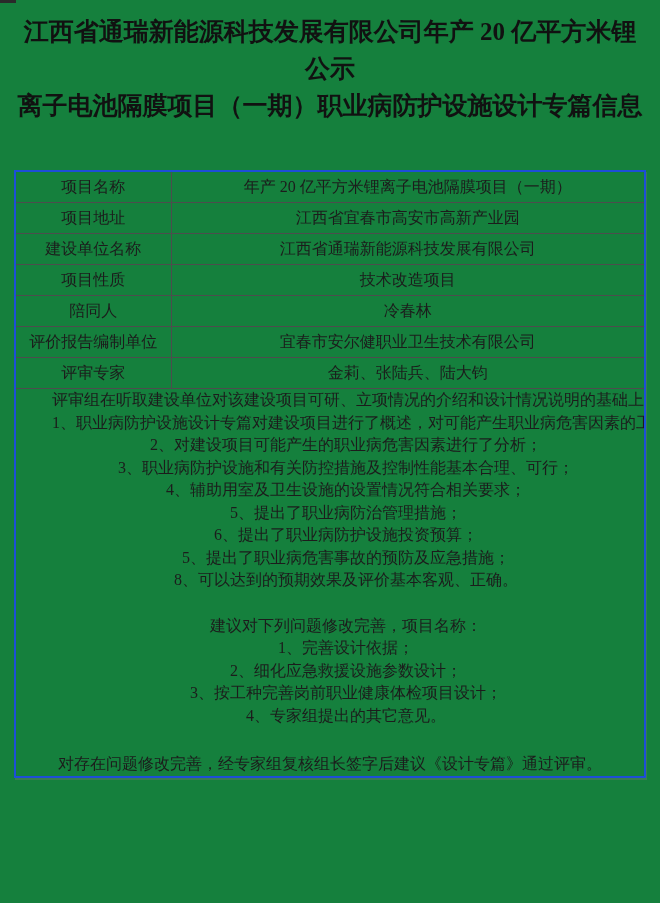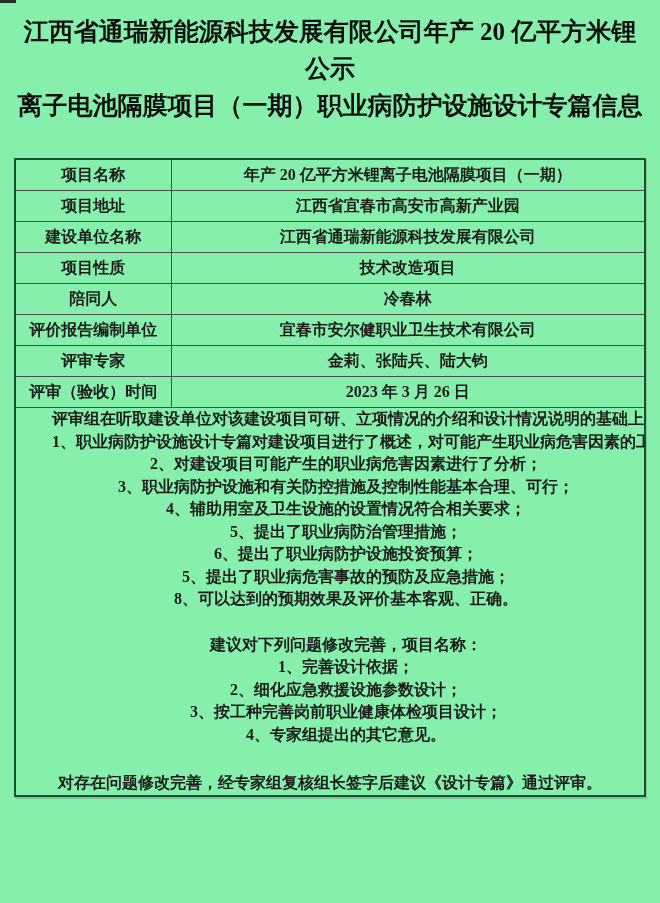--- a/index.html
+++ b/index.html
@@ -3,42 +3,41 @@
 <meta charset="utf-8">
 <style>
   html, body { margin: 0; padding: 0; }
   body {
     width: 660px; height: 903px;
     background: #ffffff;
     font-family: "Liberation Serif", "DejaVu Serif", serif;
     color: #1c1c1c;
     overflow: hidden;
   }
-  .page { position: relative; width: 660px; height: 903px; background: #86efac; }
+  .page { position: relative; width: 660px; height: 903px; background: #15803d; }
   .edge-artifact {
     position: absolute; top: 0; left: 0;
     width: 16px; height: 3px; background: #2a2a2a;
   }
   .title {
     padding-top: 13px;
     text-align: center;
     font-size: 25px;
     font-weight: bold;
     line-height: 37px;
     color: #111111;
   }
   table.info-table {
     border-collapse: collapse;
     table-layout: fixed;
     margin-left: 14px;
-    margin-top: 34px;
+    margin-top: 46px;
     width: 630px;
-    border: 2px solid #14532d;
+    border: 2px solid #1d4ed8;
     box-shadow: 1px 2px 0 rgba(120,120,120,0.35);
-    font-weight: bold;
   }
   table.info-table td {
     border: 1px solid #4d4d4d;
     height: 30px;
     padding: 0 4px;
     text-align: center;
     vertical-align: middle;
     font-size: 16px;
     overflow: hidden;
     white-space: nowrap;
@@ -111,24 +110,20 @@
       <td>评价报告编制单位</td>
       <td colspan="3">宜春市安尔健职业卫生技术有限公司</td>
     </tr>
 
 
     <tr>
       <td>评审专家</td>
       <td colspan="3">金莉、张陆兵、陆大钧</td>
     </tr>
 
-    <tr>
-      <td>评审（验收）时间</td>
-      <td colspan="3">2023 年 3 月 26 日</td>
-    </tr>
 
     <tr>
       <td colspan="4" class="opinion-cell">
         <p>评审组在听取建设单位对该建设项目可研、立项情况的介绍和设计情况说明的基础上，查阅了有关资料，评审了《设计专篇》，经过认真讨论，形成以下意见：</p>
         <p>1、职业病防护设施设计专篇对建设项目进行了概述，对可能产生职业病危害因素的工作场所、工艺设备、原辅材料等进行了描述；</p>
         <p>2、对建设项目可能产生的职业病危害因素进行了分析；</p>
         <p>3、职业病防护设施和有关防控措施及控制性能基本合理、可行；</p>
         <p>4、辅助用室及卫生设施的设置情况符合相关要求；</p>
         <p>5、提出了职业病防治管理措施；</p>
         <p>6、提出了职业病防护设施投资预算；</p>

